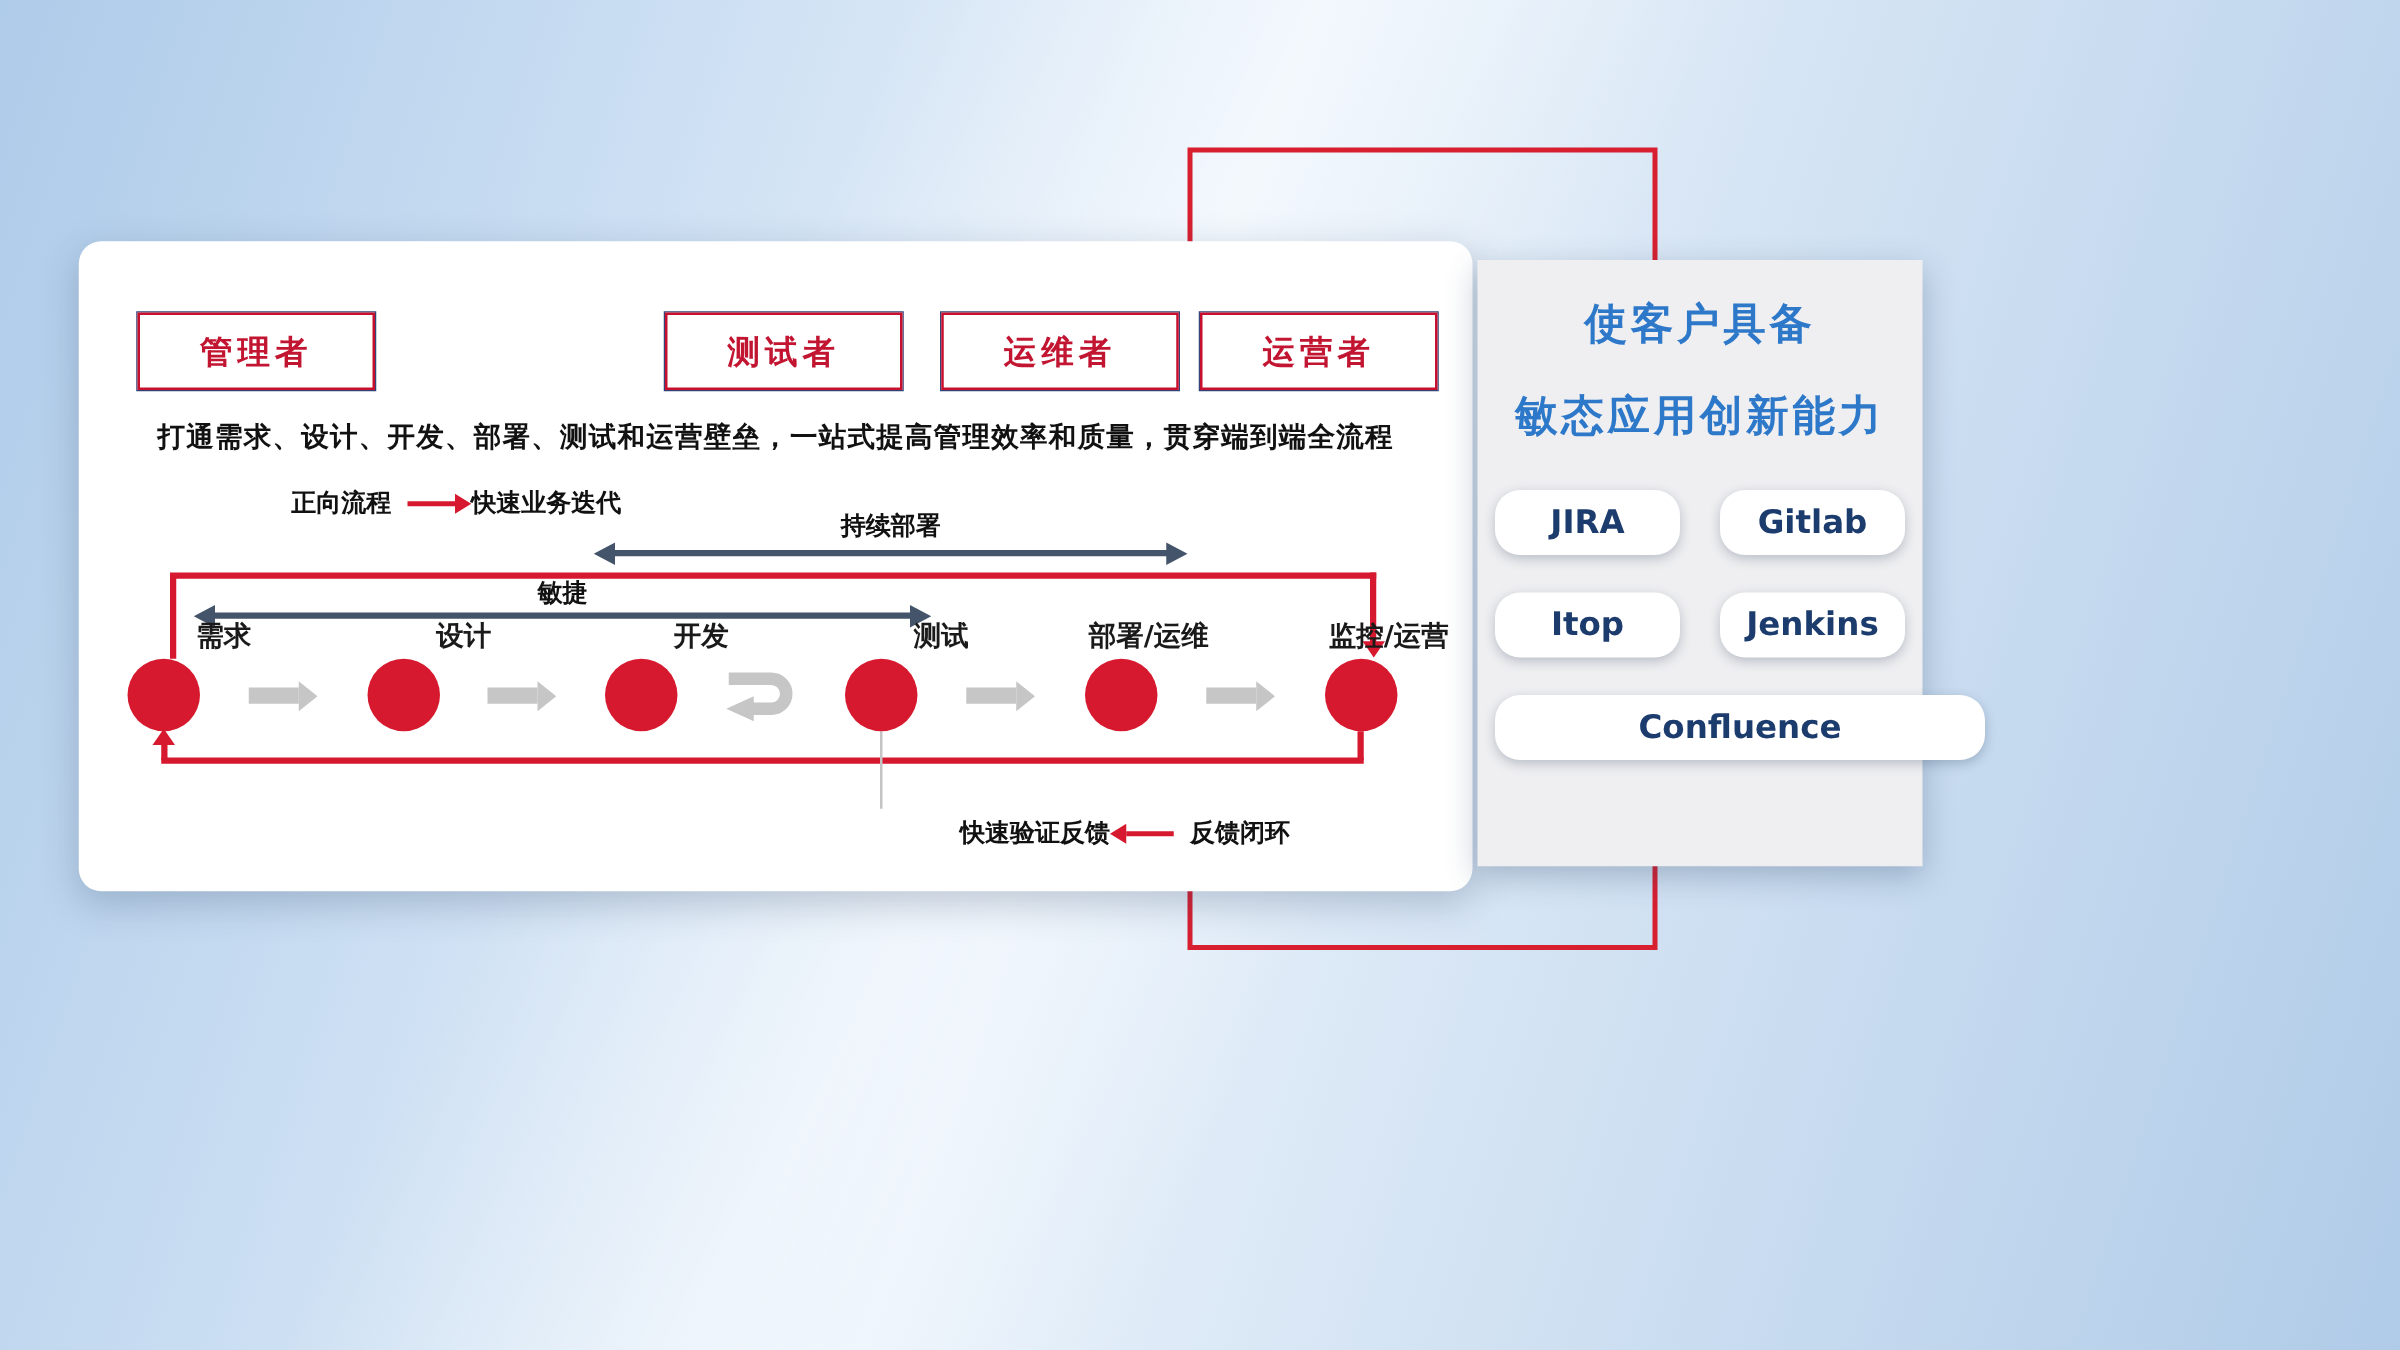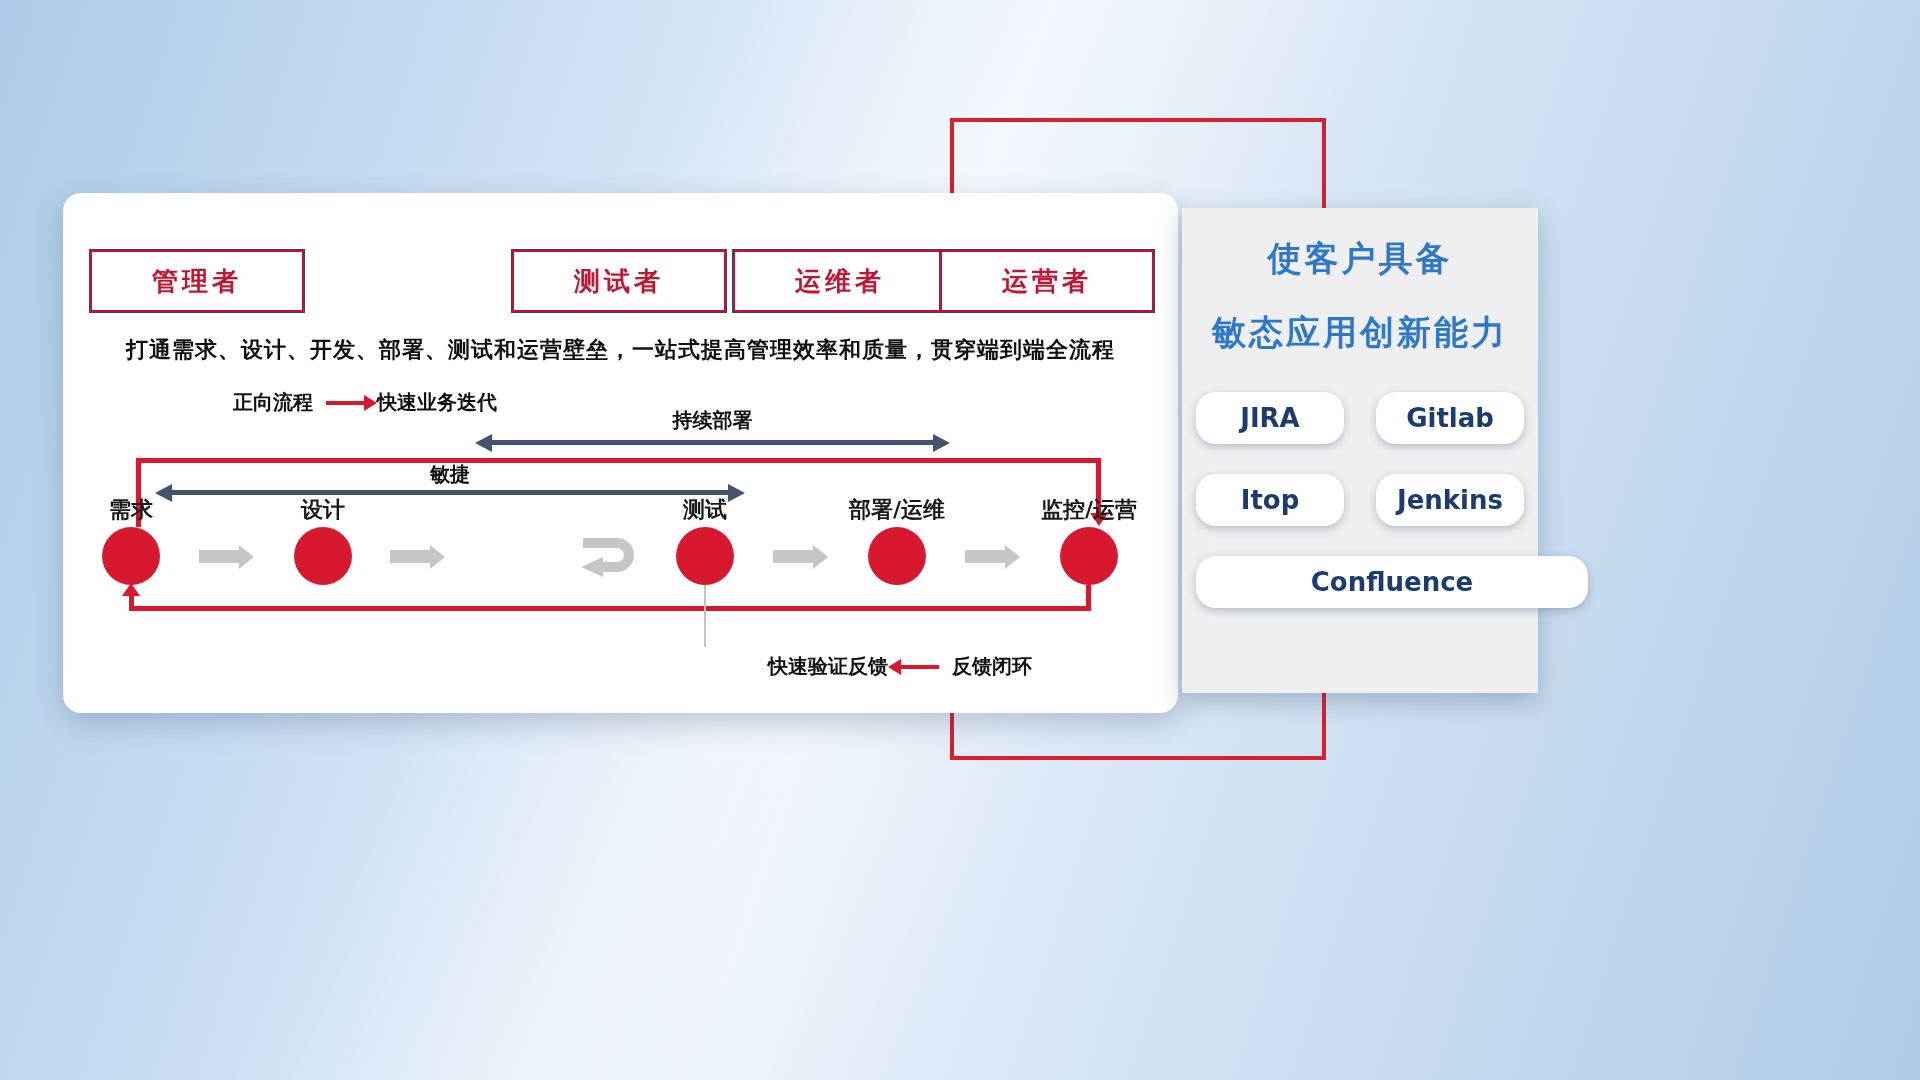--- a/index.html
+++ b/index.html
@@ -17,24 +17,24 @@
     position:absolute;left:950px;top:118px;width:376px;height:642px;
     border:4px solid #d71f30;box-sizing:border-box;z-index:1;
   }
   
   .card{
     position:absolute;left:63px;top:193px;width:1115px;height:520px;
     background:#ffffff;border-radius:18px;z-index:2;
     box-shadow:0 10px 30px rgba(40,65,100,.25);
   }
   .role-box{
-    position:absolute;top:57px;width:214px;height:62px;box-sizing:border-box;
+    position:absolute;top:57px;width:190px;height:62px;box-sizing:border-box;
     display:flex;align-items:center;justify-content:center;background:#fff;
     border:2px solid #c8102e;box-shadow:0 0 0 1px #33447a;
-    font-size:26px;font-weight:bold;color:#c21531;letter-spacing:4px;
+    font-size:26px;font-weight:bold;color:#c21531;letter-spacing:4px;margin-left:20px;
   }
   .description{
     position:absolute;left:0;top:142px;width:100%;text-align:center;
     font-size:22px;font-weight:bold;color:#111;letter-spacing:1px;
   }
   .legend-row{position:absolute;display:flex;align-items:center;gap:13px;
     font-size:20px;font-weight:bold;color:#111;}
   .red-arrow-right{width:38px;height:4px;background:#d6192e;position:relative;}
   .red-arrow-right::after{content:"";position:absolute;left:100%;top:50%;transform:translateY(-50%);
     border-left:13px solid #d6192e;border-top:8px solid transparent;border-bottom:8px solid transparent;}
@@ -45,21 +45,21 @@
   .dbl-arrow{position:absolute;height:5px;background:#44546a;}
   .dbl-arrow::before,.dbl-arrow::after{content:"";position:absolute;top:50%;transform:translateY(-50%);
     width:0;height:0;border-top:9px solid transparent;border-bottom:9px solid transparent;}
   .dbl-arrow::before{left:-15px;border-right:17px solid #44546a;}
   .dbl-arrow::after{right:-15px;border-left:17px solid #44546a;}
   .redline{position:absolute;background:#d6192e;}
   .arrow-down{position:absolute;width:0;height:0;border-left:9px solid transparent;
     border-right:9px solid transparent;border-top:13px solid #d6192e;}
   .arrow-up{position:absolute;width:0;height:0;border-left:9px solid transparent;
     border-right:9px solid transparent;border-bottom:13px solid #d6192e;}
-  .stage{position:absolute;top:303px;width:140px;text-align:center;}
+  .stage{position:absolute;top:303px;width:140px;text-align:right;}
   .stage-label{font-size:22px;font-weight:bold;color:#1a1a1a;height:28px;line-height:28px;}
   .circle{width:58px;height:58px;border-radius:50%;background:#d6192e;margin:3px auto 0;}
   .gray-arrow{position:absolute;top:357px;width:40px;height:13px;background:#c6c6c6;}
   .gray-arrow::after{content:"";position:absolute;left:100%;top:50%;transform:translateY(-50%);
     border-left:15px solid #c6c6c6;border-top:12px solid transparent;border-bottom:12px solid transparent;}
   .thin-line{position:absolute;background:#c4c4c4;}
   
   .panel{
     position:absolute;left:1182px;top:208px;width:356px;height:485px;
     background:#efeff1;z-index:3;box-shadow:0 8px 24px rgba(40,65,100,.3);
@@ -122,20 +122,24 @@
   <div class="thin-line" style="left:641px;top:392px;width:2px;height:62px"></div>
 
   <div class="stage" style="left:-2px">
     <div class="stage-label">需求</div>
     <div class="circle"></div>
   </div>
   <div class="stage" style="left:190px">
     <div class="stage-label">设计</div>
     <div class="circle"></div>
   </div>
+  <div class="stage" style="left:380px">
+    <div class="stage-label">开发</div>
+    <div class="circle"></div>
+  </div>
   <div class="stage" style="left:764px">
     <div class="stage-label">部署/运维</div>
     <div class="circle"></div>
   </div>
   <div class="stage" style="left:572px">
     <div class="stage-label">测试</div>
     <div class="circle"></div>
   </div>
   <div class="stage" style="left:956px">
     <div class="stage-label">监控/运营</div>

